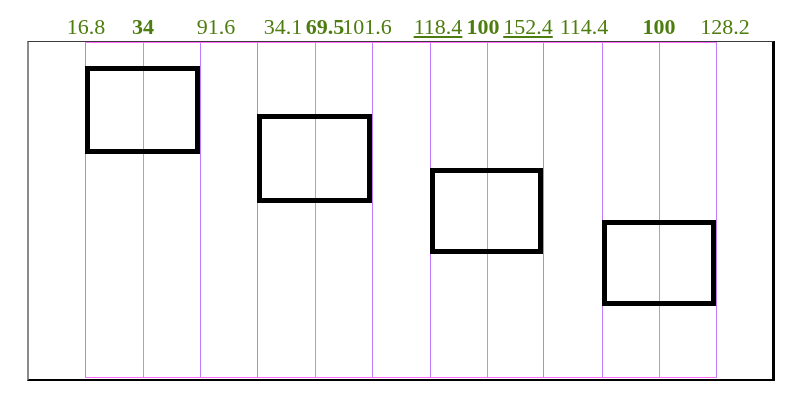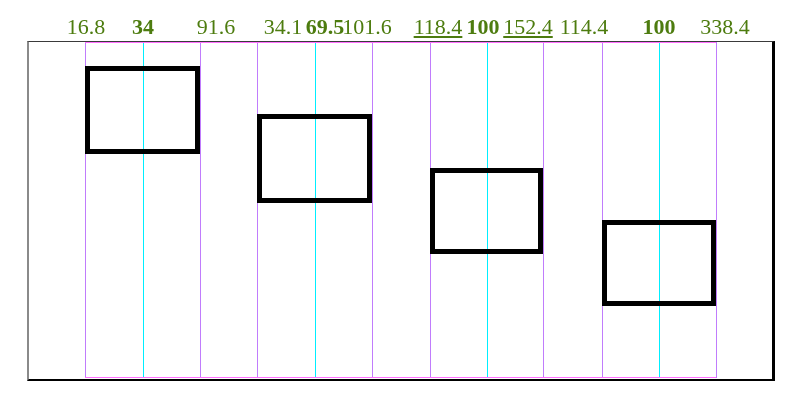--- a/index.html
+++ b/index.html
@@ -57,21 +57,21 @@
       <span class="dim-label bold" style="left: 143px;">34</span>
       <span class="dim-label" style="left: 216px;">91.6</span>
       <span class="dim-label" style="left: 283px;">34.1</span>
       <span class="dim-label bold" style="left: 325px;">69.5</span>
       <span class="dim-label" style="left: 367px;">101.6</span>
       <span class="dim-label" style="left: 438px; text-decoration: underline;">118.4</span>
       <span class="dim-label bold" style="left: 483px;">100</span>
       <span class="dim-label" style="left: 528px; text-decoration: underline;">152.4</span>
       <span class="dim-label" style="left: 584px;">114.4</span>
       <span class="dim-label bold" style="left: 659px;">100</span>
-      <span class="dim-label" style="left: 725px;">338.4</span>
+      <span class="dim-label" style="left: 725px;">128.2</span>
     </div>
   <div class="frame" id="frame" style="left: 27px; top: 41px; width: 748px; height: 340px;"></div>
   <div id="lines-layer">
       <div class="vline" style="left: 85px; top: 42px; height: 336px; background: rgb(192, 124, 252);"></div>
       <div class="vline" style="left: 143px; top: 42px; height: 336px; background: rgb(0, 238, 255);"></div>
       <div class="vline" style="left: 200px; top: 42px; height: 336px; background: rgb(192, 124, 252);"></div>
       <div class="vline" style="left: 257px; top: 42px; height: 336px; background: rgb(192, 124, 252);"></div>
       <div class="vline" style="left: 315px; top: 42px; height: 336px; background: rgb(0, 238, 255);"></div>
       <div class="vline" style="left: 372px; top: 42px; height: 336px; background: rgb(192, 124, 252);"></div>
       <div class="vline" style="left: 430px; top: 42px; height: 336px; background: rgb(192, 124, 252);"></div>

